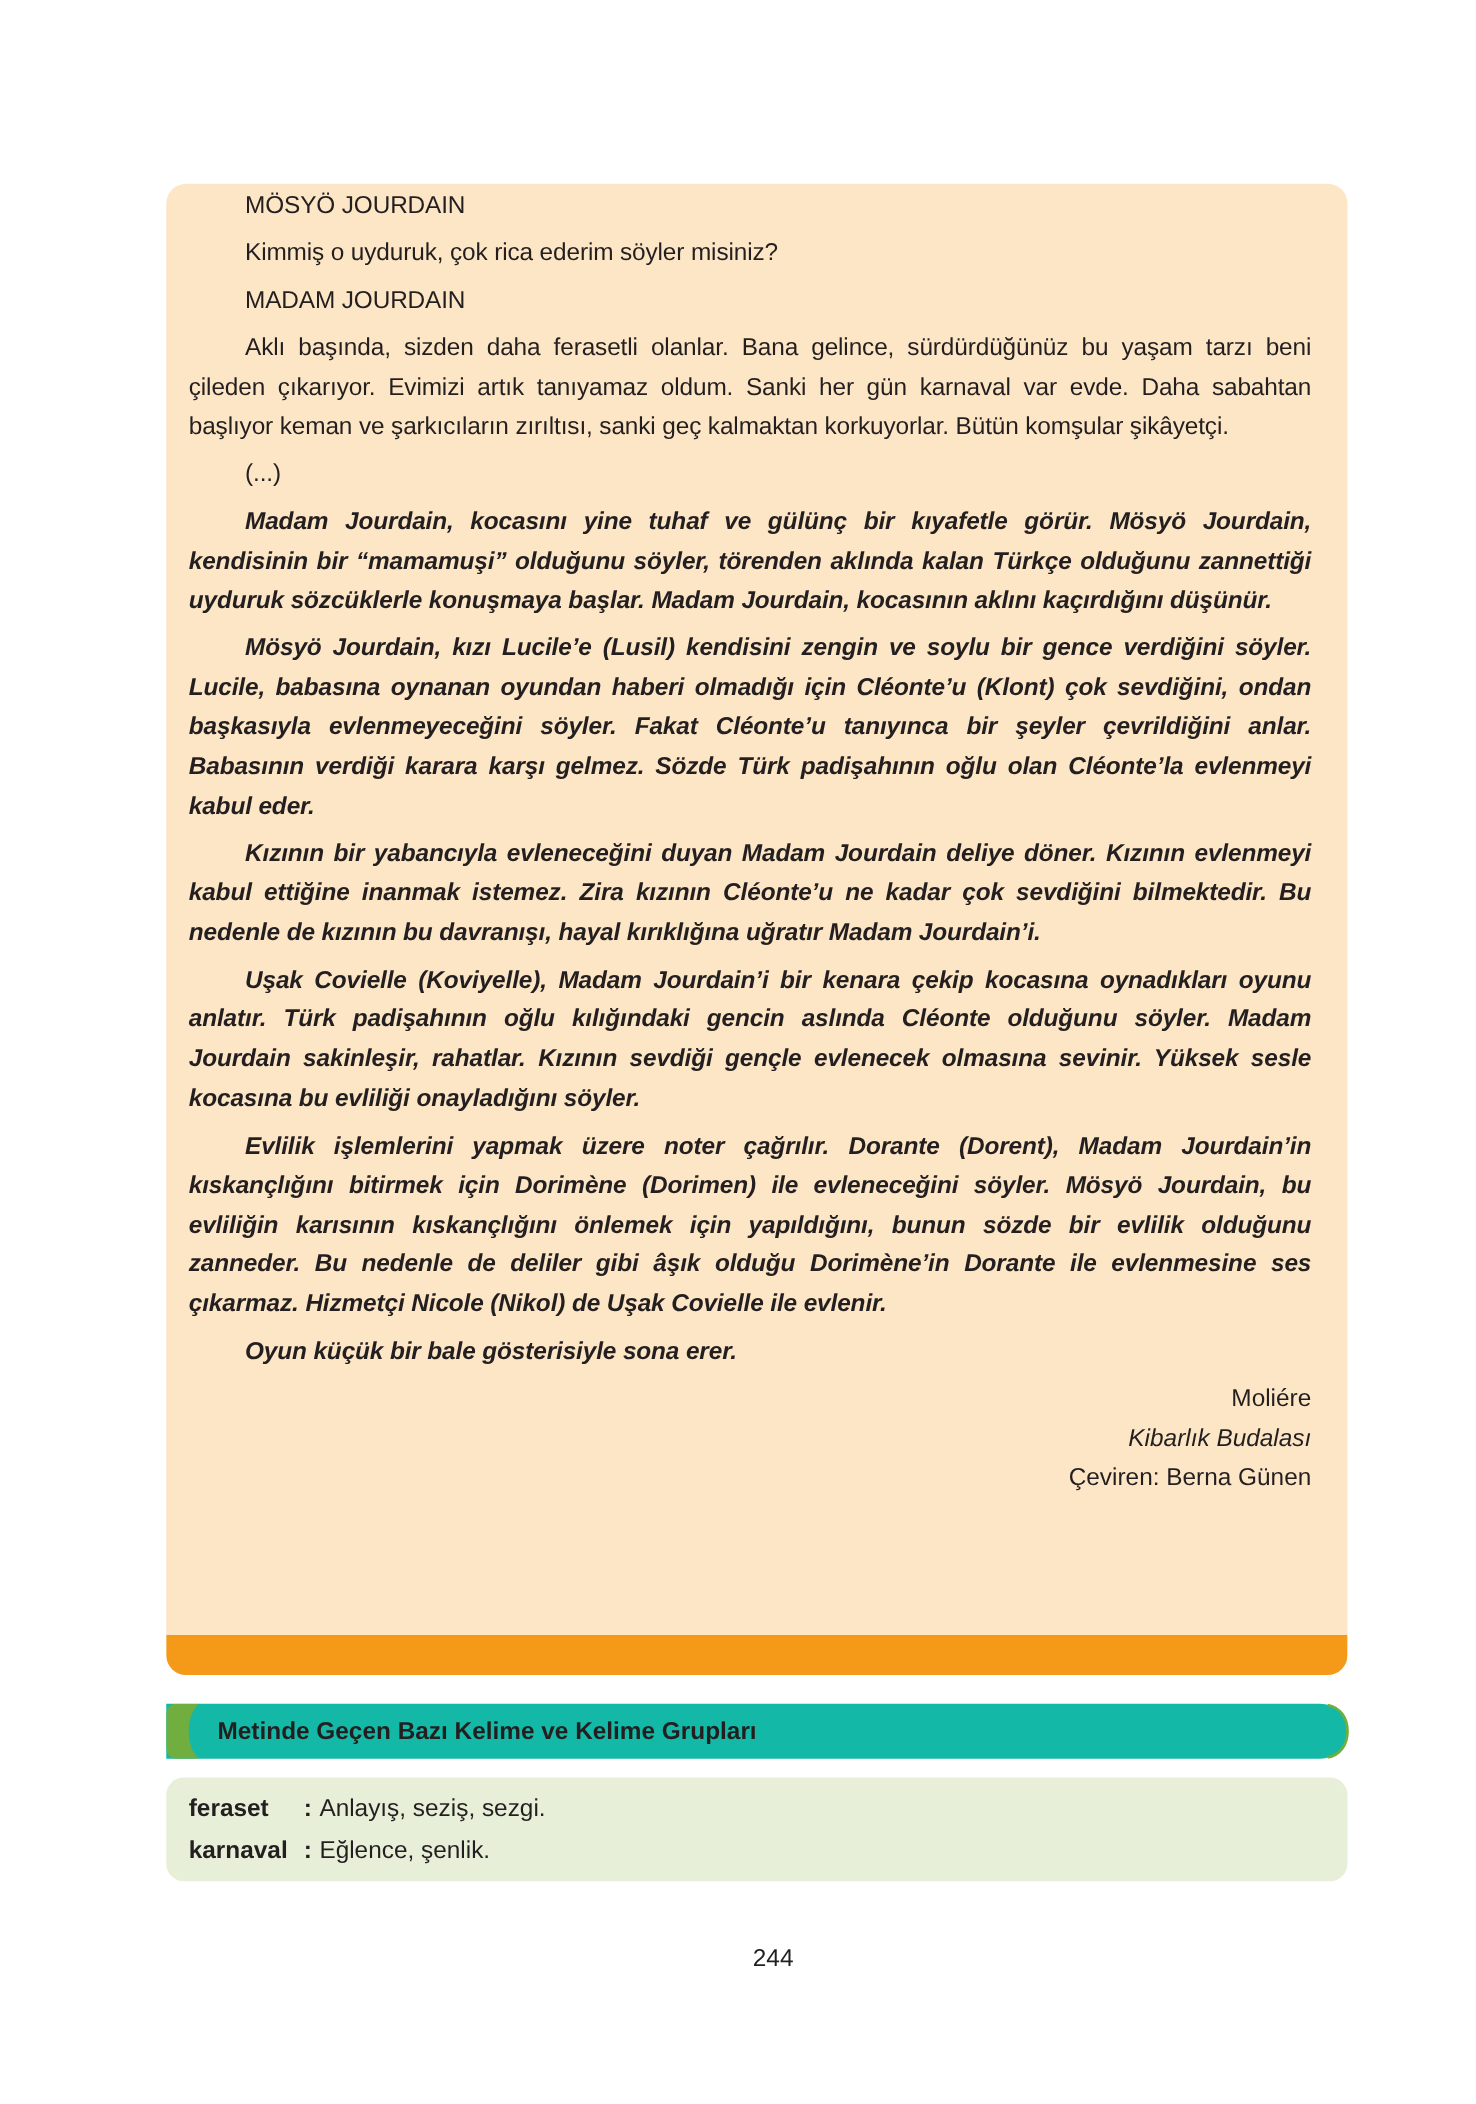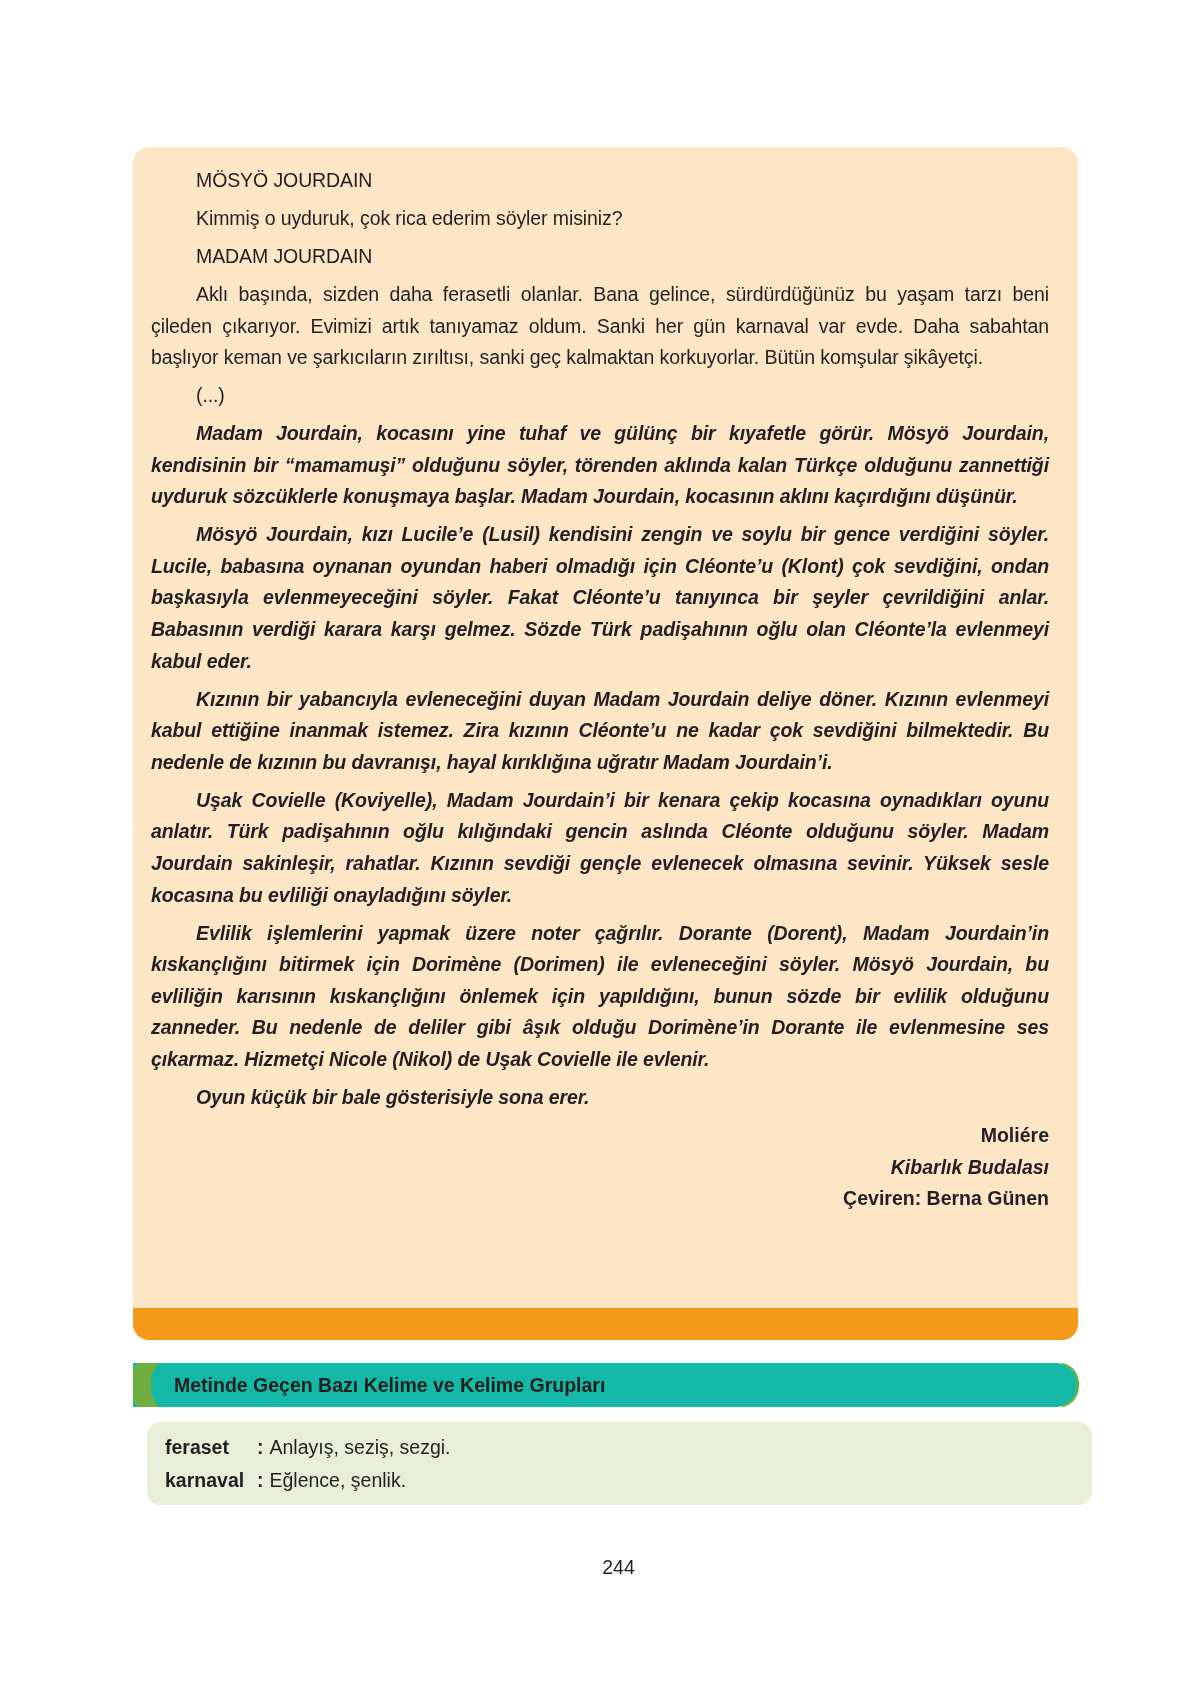--- a/index.html
+++ b/index.html
@@ -7,46 +7,46 @@
          font-family: "Liberation Sans", sans-serif; color: #231f20; }
   .story-box {
     position: absolute; left: 133px; top: 147px; width: 945px; height: 1193px;
     background: #fde6c5; border-radius: 16px; overflow: hidden;
   }
   .story-footer-bar {
     position: absolute; left: 0; bottom: 0; width: 100%; height: 32px;
     background: #f59a18;
   }
   .story-content {
-    position: absolute; left: 18px; top: 18px; width: 898px;
+    position: absolute; left: 18px; top: 2px; width: 898px;
   }
   .p {
     font-size: 19.5px; line-height: 31.6px; margin: 0 0 6.4px 0;
     text-align: justify; text-indent: 45px; letter-spacing: -0.1px;
   }
   .p.bold { font-weight: bold; font-style: italic; }
-  .source { text-align: right; font-weight: bold; font-size: 19.5px; line-height: 31.6px; margin-top: 6px; }
+  .source { text-align: right; font-weight: normal; font-size: 19.5px; line-height: 31.6px; margin-top: 6px; }
   .source .title { font-style: italic; text-align: right; }
 
   .glossary-header {
     position: absolute; left: 133px; top: 1363px; width: 945px; height: 44px;
     background: #14b8a6; border-radius: 0 22px 22px 0;
   }
   .glossary-header .leaf {
     position: absolute; left: 0; top: 0; width: 34px; height: 44px;
   }
   .glossary-header .right-arc {
     position: absolute; right: -4px; top: 0; width: 26px; height: 44px;
   }
   .glossary-header .title {
     position: absolute; left: 41px; top: 0; line-height: 44px;
     font-size: 19.5px; font-weight: bold; color: #231f20;
   }
   .glossary-box {
-    position: absolute; left: 147px; top: 1422px; width: 945px; height: 83px;
+    position: absolute; left: 133px; top: 1422px; width: 945px; height: 83px;
     background: #e8efd8; border-radius: 14px;
   }
   .glossary-row {
     position: absolute; left: 18px; font-size: 19.5px; line-height: 32px;
   }
   .glossary-row .term { display: inline-block; width: 92px; font-weight: bold; }
   .glossary-row .colon { font-weight: bold; margin-right: 6px; }
   .page-number {
     position: absolute; left: 0; width: 1181px; top: 1556px; text-align: center;
     font-size: 19.5px; margin-left: 28px;

